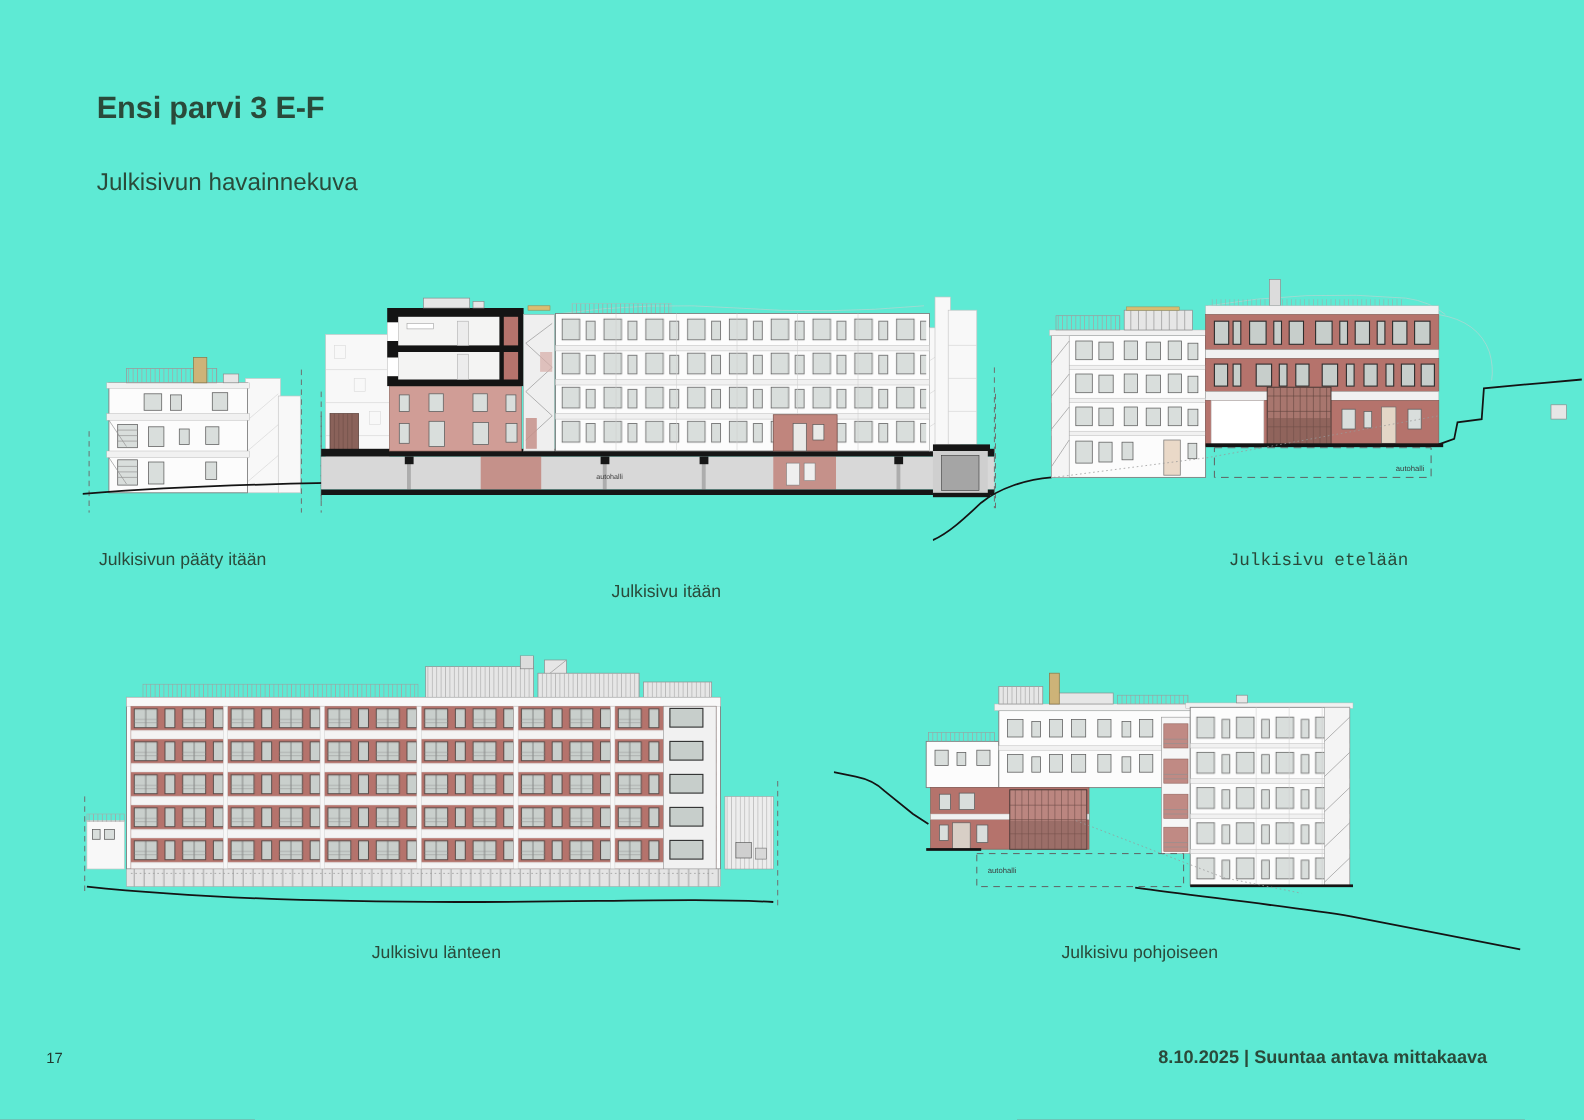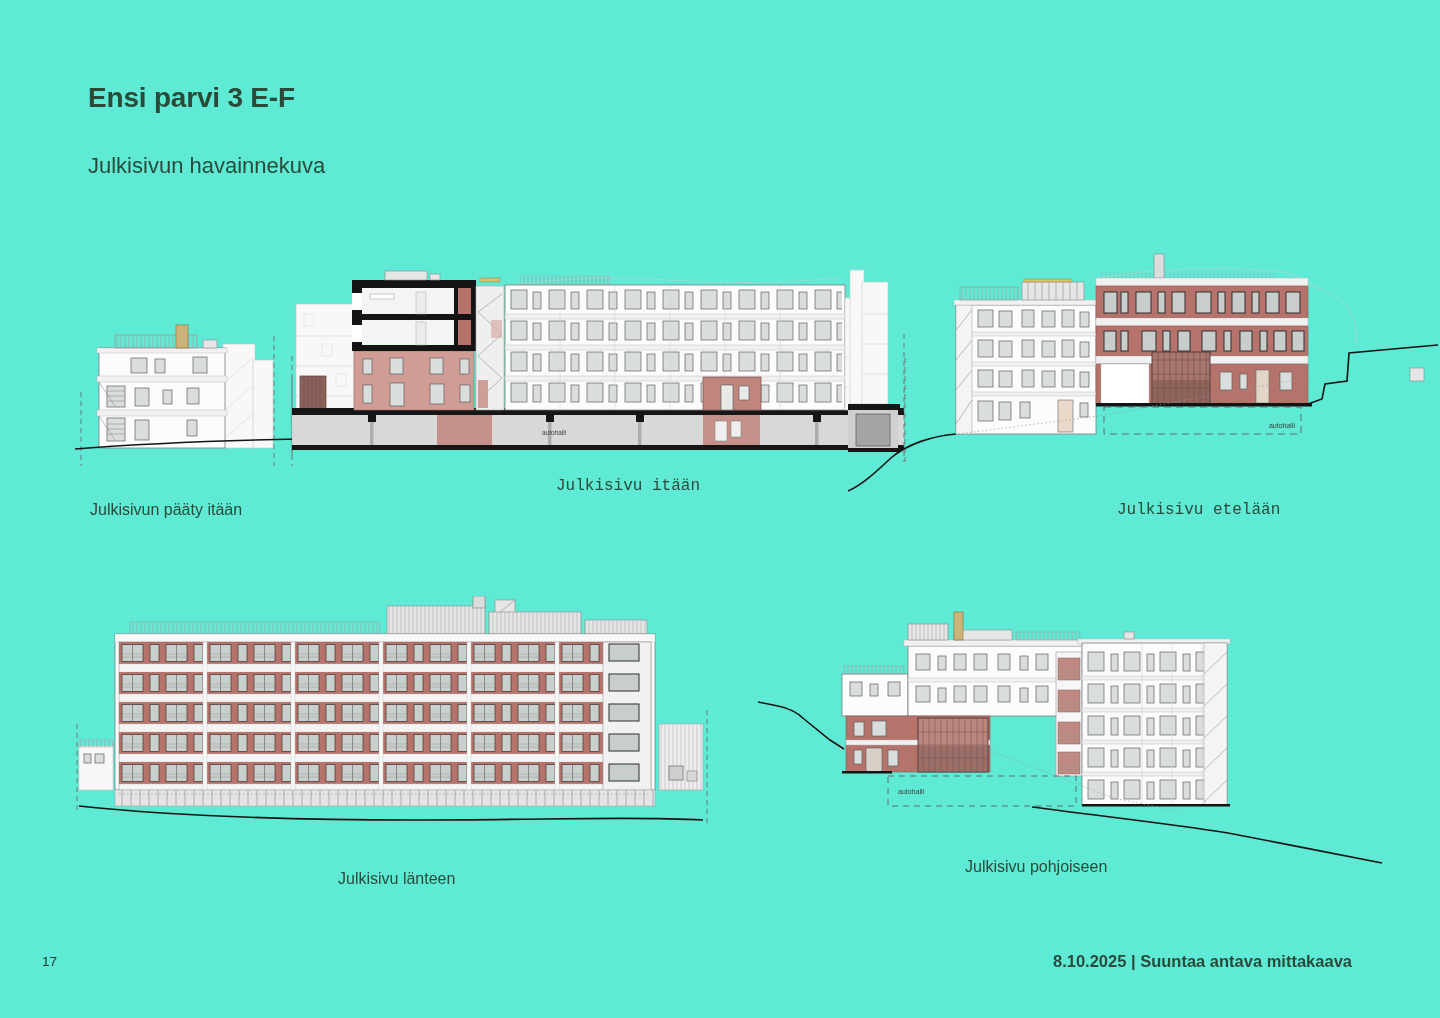--- a/index.html
+++ b/index.html
@@ -423,21 +423,21 @@
       <rect x="324" y="208" width="148" height="2.5" fill="#141414"></rect>
 
       <rect x="130" y="180" width="188" height="30" fill="none" stroke="#606060" stroke-width="0.9" stroke-dasharray="6 5"></rect>
       <text class="lbl" x="140" y="198">autohalli</text>
       <path class="grd" d="M274 211 C 350 221 420 229 470 237 C 520 247 575 257 624 267"></path>
       <path class="dot" d="M220 150 L355 202 L425 216"></path>
     </svg>
   </div>
 
   <div class="caption" style="left:90px; top:501px;">Julkisivun pääty itään</div>
-  <div class="caption" style="left:556px; top:477px;font-family:Liberation Mono, monospace;">Julkisivu itään</div>
+  <div class="caption" style="left:556px; top:530px;">Julkisivu itään</div>
   <div class="caption" style="left:1117px; top:501px;font-family:Liberation Mono, monospace;">Julkisivu etelään</div>
-  <div class="caption" style="left:338px; top:858px;margin-top:12px;">Julkisivu länteen</div>
+  <div class="caption" style="left:338px; top:858px;">Julkisivu länteen</div>
   <div class="caption" style="left:965px; top:858px;text-align:right;">Julkisivu pohjoiseen</div>
 
   <div class="pagenum">17</div>
   <div class="footer-right">8.10.2025 | Suuntaa antava mittakaava</div>
 
 </div>
 
 </body></html>

